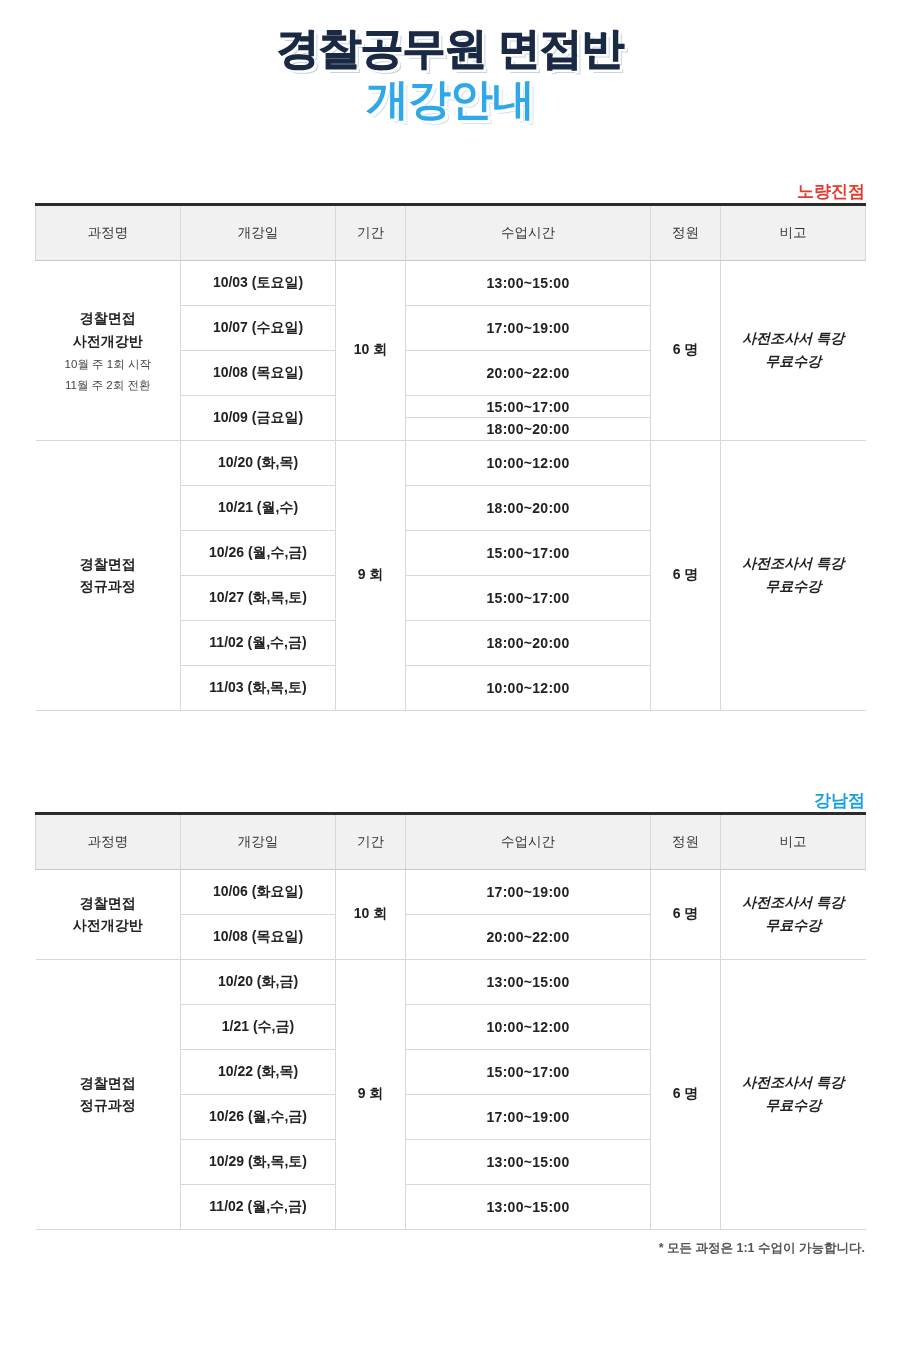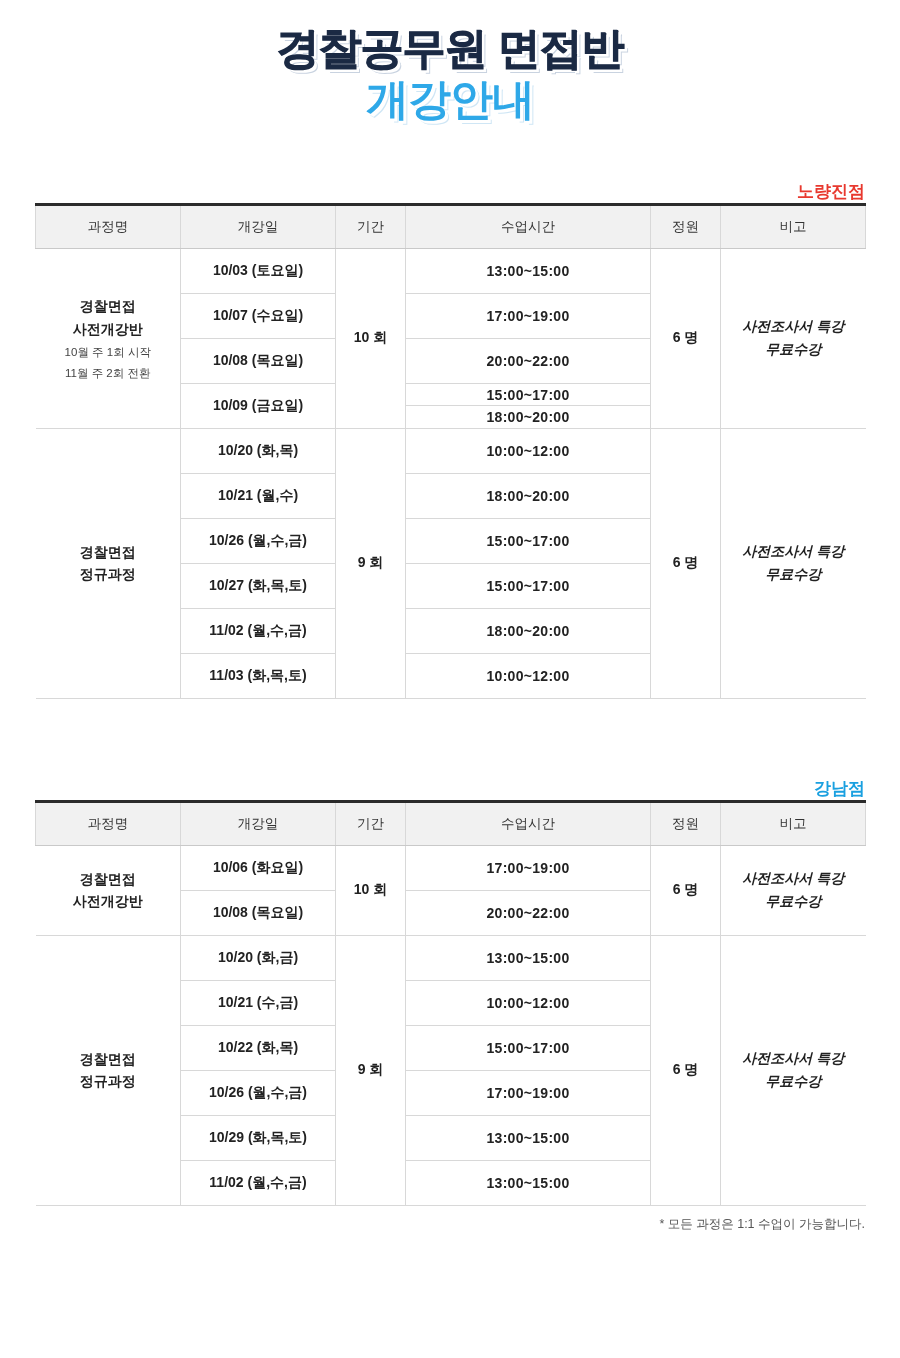--- a/index.html
+++ b/index.html
@@ -67,21 +67,21 @@
     text-align: center;
     vertical-align: middle;
     font-size: 14px;
     color: #222;
   }
   table.sched thead th {
     background: #f1f1f1;
     font-weight: normal;
     font-size: 13.5px;
     color: #333;
-    height: 44px;
+    height: 56px;
     border-top: 3px solid #2b2b2b;
     border-bottom: 1px solid #c9c9c9;
   }
   
   col.c-name { width: 145px; }
   col.c-date { width: 155px; }
   col.c-dur  { width: 70px; }
   col.c-time { width: 245px; }
   col.c-cap  { width: 70px; }
   col.c-note { width: 145px; }
@@ -114,20 +114,21 @@
   }
   .grp-top td { border-top: 3px solid #2b2b2b; }
   .grp-bottom td { border-bottom: 3px solid #2b2b2b; }
 
   .footnote {
     width: 830px;
     margin: 10px auto 0;
     text-align: right;
     font-size: 12.5px;
     color: #555;
+    font-weight: bold;
   }
 </style>
 </head>
 <body>
 
 <div class="title-block">
   <div class="title-line1">경찰공무원 면접반</div>
   <div class="title-line2">개강안내</div>
 </div>
 
@@ -278,21 +279,21 @@
         <td class="cell-date">10/20 (화,금)</td>
         <td class="cell-dur" rowspan="6">9 회</td>
         <td class="cell-time">13:00~15:00</td>
         <td class="cell-cap" rowspan="6">6 명</td>
         <td class="cell-note" rowspan="6">
           <span>사전조사서 특강</span><br>
           <span>무료수강</span>
         </td>
       </tr>
       <tr>
-        <td class="cell-date">10/21 (수,금)</td>
+        <td class="cell-date">1/21 (수,금)</td>
         <td class="cell-time">10:00~12:00</td>
       </tr>
       <tr>
         <td class="cell-date">10/22 (화,목)</td>
         <td class="cell-time">15:00~17:00</td>
       </tr>
       <tr>
         <td class="cell-date">10/26 (월,수,금)</td>
         <td class="cell-time">17:00~19:00</td>
       </tr>

